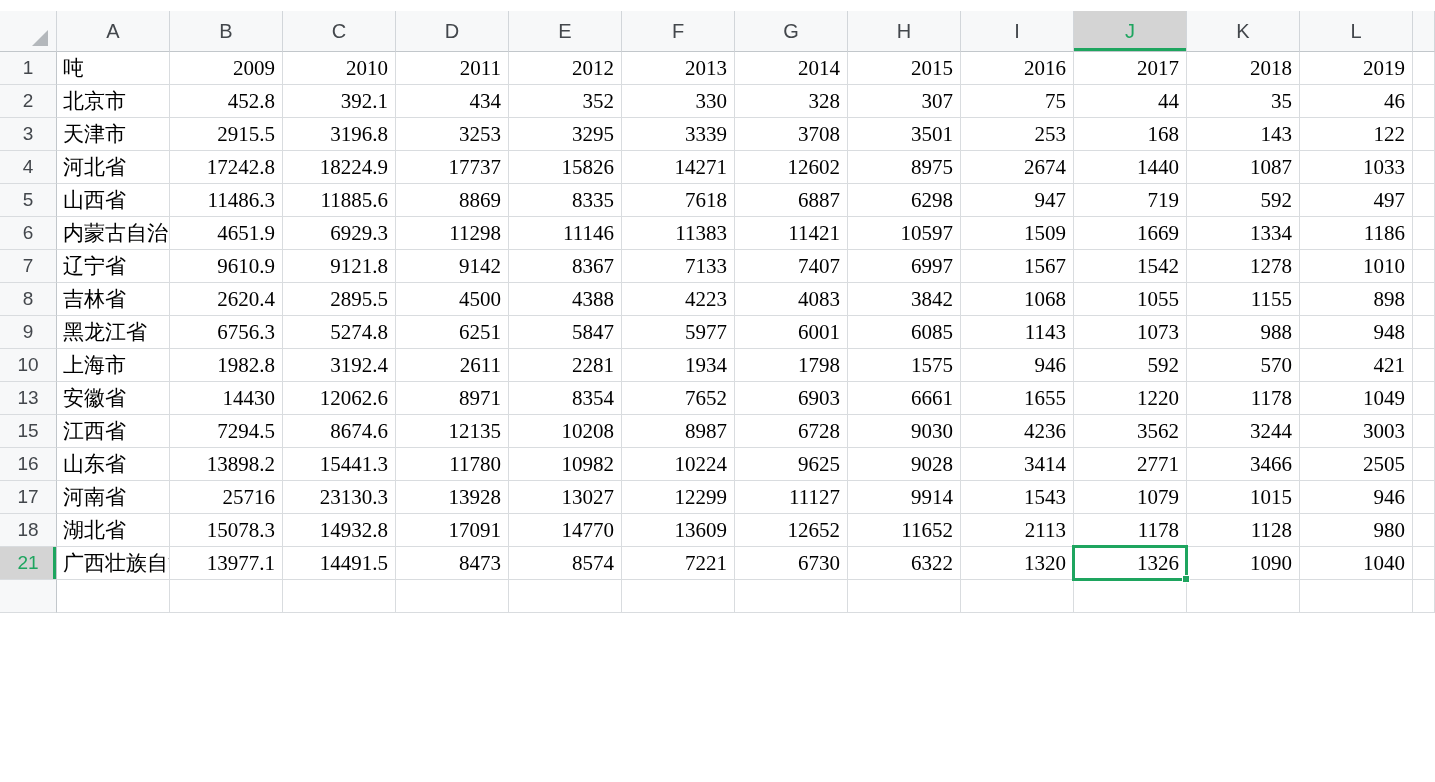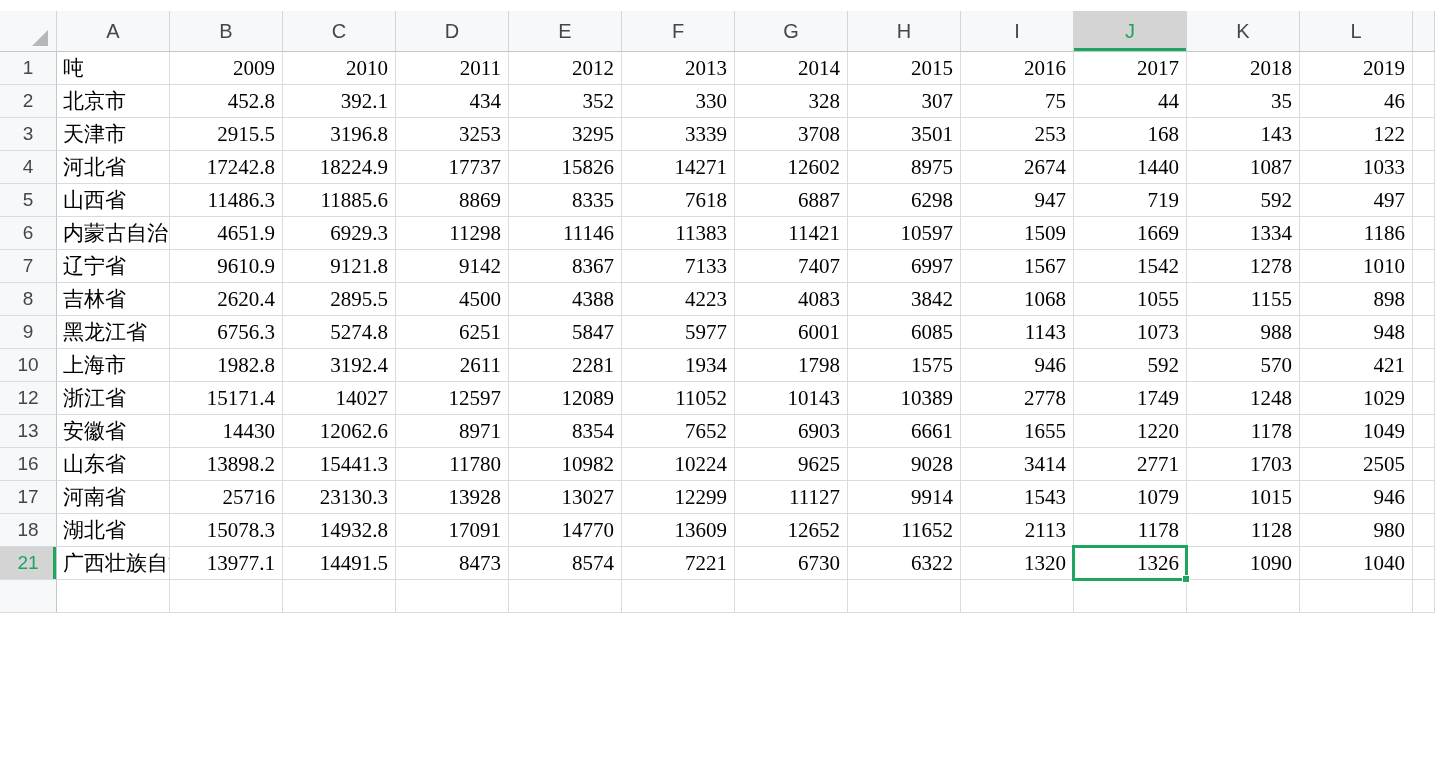--- a/index.html
+++ b/index.html
@@ -264,64 +264,64 @@
         <div class="cell num">1934</div>
         <div class="cell num">1798</div>
         <div class="cell num">1575</div>
         <div class="cell num">946</div>
         <div class="cell num">592</div>
         <div class="cell num">570</div>
         <div class="cell num">421</div>
         <div class="cell sliver"></div>
       </div>
       <div class="row">
-        <div class="row-h">12</div>
-        <div class="cell label">浙江省</div>
-        <div class="cell num">15171.4</div>
-        <div class="cell num">14027</div>
-        <div class="cell num">12597</div>
-        <div class="cell num">12089</div>
-        <div class="cell num">11052</div>
-        <div class="cell num">10143</div>
-        <div class="cell num">10389</div>
-        <div class="cell num">2778</div>
-        <div class="cell num">1749</div>
-        <div class="cell num">1248</div>
-        <div class="cell num">1029</div>
-        <div class="cell sliver"></div>
-      </div>
-      <div class="row">
         <div class="row-h">13</div>
         <div class="cell label">安徽省</div>
         <div class="cell num">14430</div>
         <div class="cell num">12062.6</div>
         <div class="cell num">8971</div>
         <div class="cell num">8354</div>
         <div class="cell num">7652</div>
         <div class="cell num">6903</div>
         <div class="cell num">6661</div>
         <div class="cell num">1655</div>
         <div class="cell num">1220</div>
         <div class="cell num">1178</div>
         <div class="cell num">1049</div>
         <div class="cell sliver"></div>
       </div>
       <div class="row">
+        <div class="row-h">15</div>
+        <div class="cell label">江西省</div>
+        <div class="cell num">7294.5</div>
+        <div class="cell num">8674.6</div>
+        <div class="cell num">12135</div>
+        <div class="cell num">10208</div>
+        <div class="cell num">8987</div>
+        <div class="cell num">6728</div>
+        <div class="cell num">9030</div>
+        <div class="cell num">4236</div>
+        <div class="cell num">3562</div>
+        <div class="cell num">3244</div>
+        <div class="cell num">3003</div>
+        <div class="cell sliver"></div>
+      </div>
+      <div class="row">
         <div class="row-h">16</div>
         <div class="cell label">山东省</div>
         <div class="cell num">13898.2</div>
         <div class="cell num">15441.3</div>
         <div class="cell num">11780</div>
         <div class="cell num">10982</div>
         <div class="cell num">10224</div>
         <div class="cell num">9625</div>
         <div class="cell num">9028</div>
         <div class="cell num">3414</div>
         <div class="cell num">2771</div>
-        <div class="cell num">1703</div>
+        <div class="cell num">3466</div>
         <div class="cell num">2505</div>
         <div class="cell sliver"></div>
       </div>
       <div class="row">
         <div class="row-h">17</div>
         <div class="cell label">河南省</div>
         <div class="cell num">25716</div>
         <div class="cell num">23130.3</div>
         <div class="cell num">13928</div>
         <div class="cell num">13027</div>

